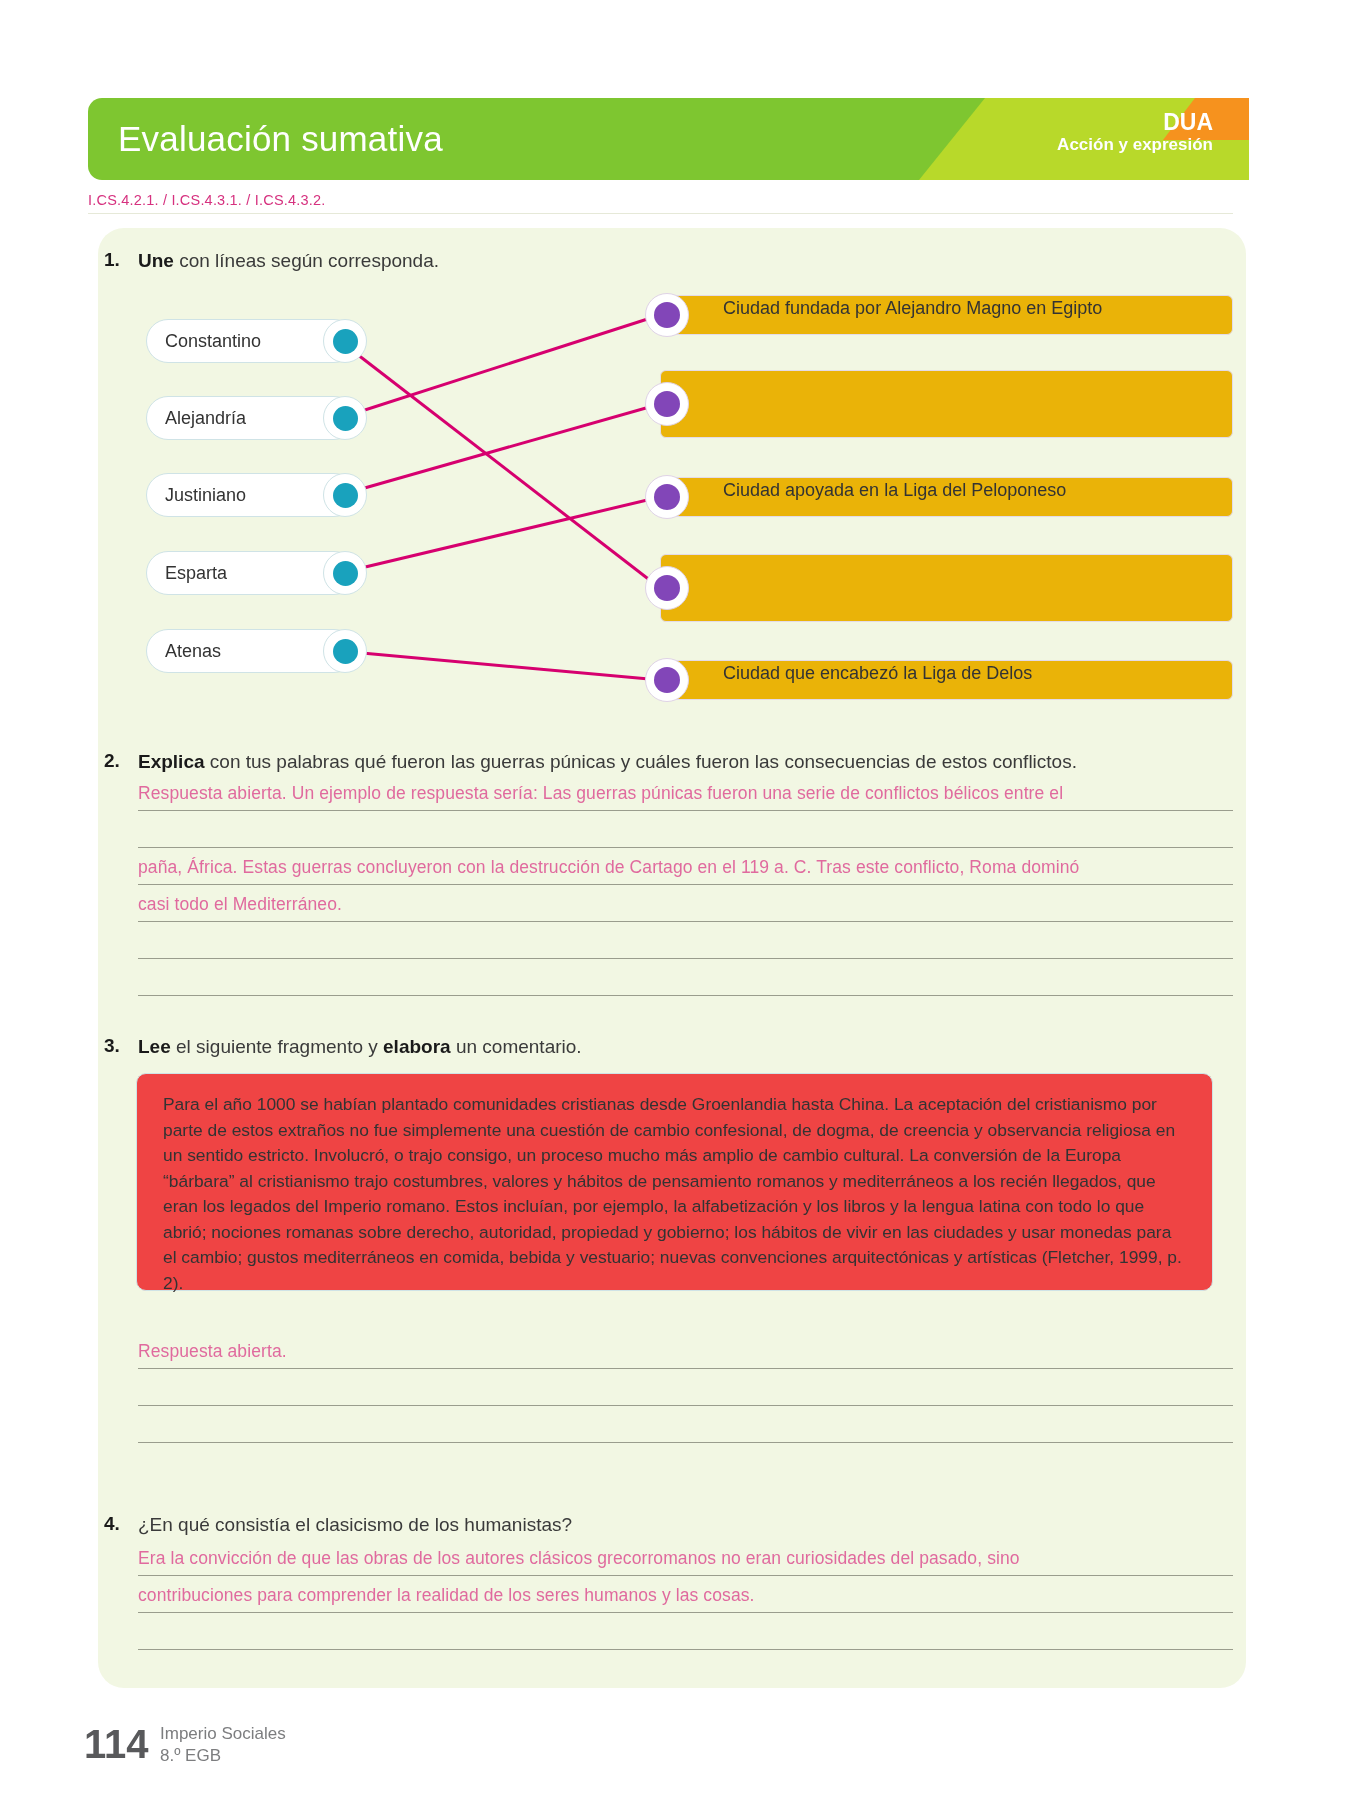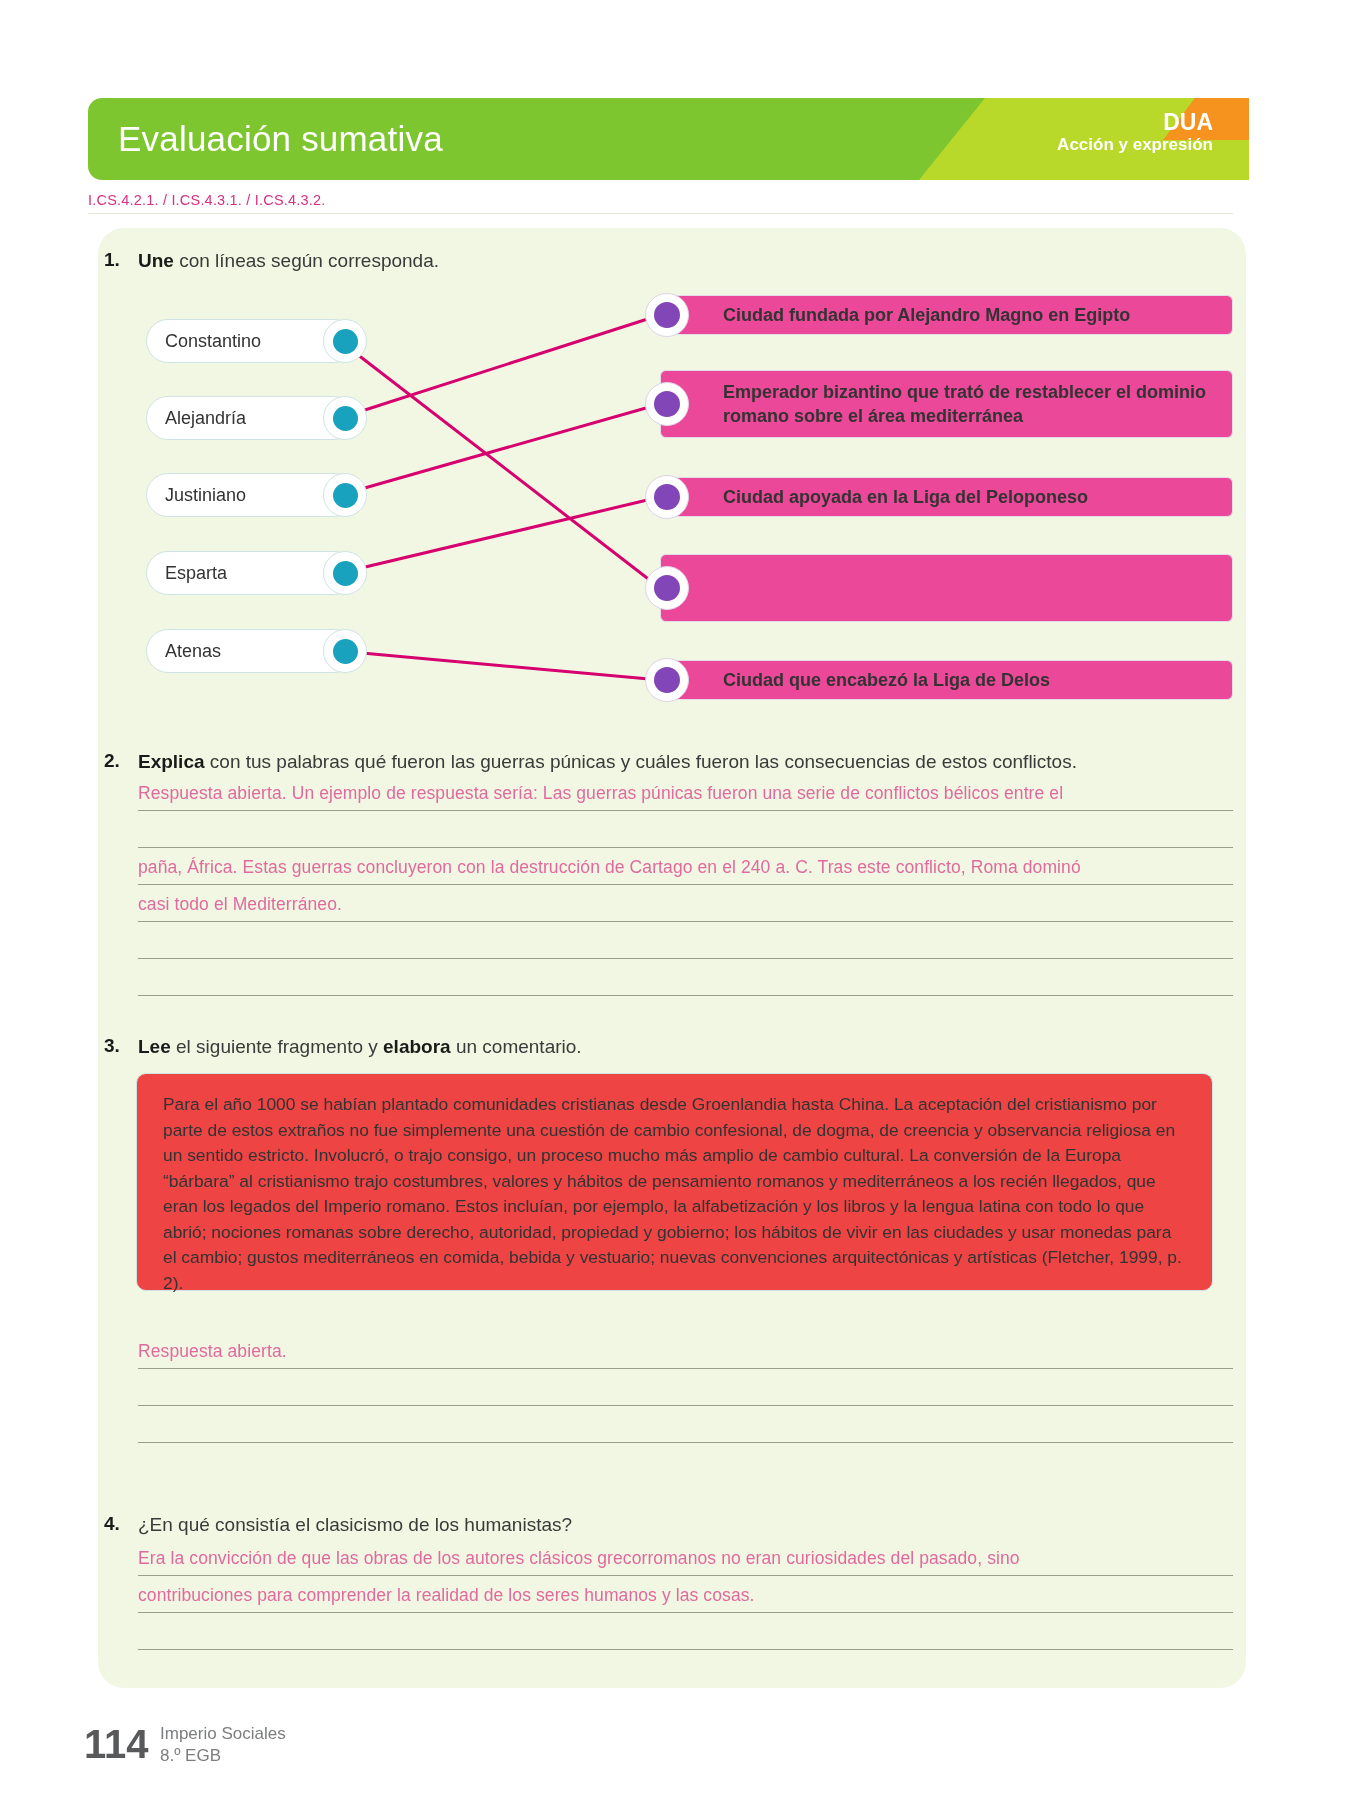--- a/index.html
+++ b/index.html
@@ -88,23 +88,23 @@
     width:44px; height:44px; border-radius:50%;
     background:#ffffff; border:1.2px solid #cfe3e6;
     display:flex; align-items:center; justify-content:center;
   }
   .dot-teal {
     width:25px; height:25px; border-radius:50%; background:#19a2bd;
   }
 
   .match-right {
     position:absolute;
-    background:#ec4899; border:1.2px solid #e3dbe8;
+    background:#eab308; border:1.2px solid #e3dbe8;
     border-radius:6px;
-    display:flex; align-items:center;font-weight:bold;
+    display:flex; 
   }
   .match-right .rlbl {
     margin-left:62px; margin-right:16px;
     font-size:18px; color:#333; line-height:1.35;
   }
   .match-right .rlbl i { font-style:italic; }
   .dot-purple-ring {
     position:absolute; left:-16px; top:50%; transform:translateY(-50%);
     width:44px; height:44px; border-radius:50%;
     background:#ffffff; border:1.2px solid #dfd3e6;
@@ -218,21 +218,20 @@
     <span class="dot-purple-ring">
         <span class="dot-purple"></span>
       </span>
     <span class="rlbl">Ciudad fundada por Alejandro Magno en Egipto</span>
   </div>
 
   <div class="match-right" style="left:660px; top:370px; width:573px; height:68px;">
     <span class="dot-purple-ring">
         <span class="dot-purple"></span>
       </span>
-    <span class="rlbl">Emperador bizantino que trató de restablecer el dominio romano sobre el área mediterránea</span>
   </div>
 
   <div class="match-right" style="left:660px; top:477px; width:573px; height:40px;">
     <span class="dot-purple-ring">
         <span class="dot-purple"></span>
       </span>
     <span class="rlbl">Ciudad apoyada en la Liga del Peloponeso</span>
   </div>
 
   <div class="match-right" style="left:660px; top:554px; width:573px; height:68px;">
@@ -251,21 +250,21 @@
   <div class="q-num" style="left:104px; top:750px;">2.</div>
   <div class="q-text" style="left:138px; top:750px;">
     <b>Explica</b><span> con tus palabras qué fueron las guerras púnicas y cuáles fueron las consecuencias de estos conflictos.</span>
   </div>
 
   <div class="ans-pink" style="left:138px; top:783px;">Respuesta abierta. Un ejemplo de respuesta sería: Las guerras púnicas fueron una serie de conflictos bélicos entre el</div>
   <div class="rule" style="left:138px; top:810px; width:1095px;"></div>
 
   <div class="rule" style="left:138px; top:847px; width:1095px;"></div>
 
-  <div class="ans-pink" style="left:138px; top:857px;">paña, África. Estas guerras concluyeron con la destrucción de Cartago en el 240 a. C. Tras este conflicto, Roma dominó</div>
+  <div class="ans-pink" style="left:138px; top:857px;">paña, África. Estas guerras concluyeron con la destrucción de Cartago en el 119 a. C. Tras este conflicto, Roma dominó</div>
   <div class="rule" style="left:138px; top:884px; width:1095px;"></div>
 
   <div class="ans-pink" style="left:138px; top:894px;">casi todo el Mediterráneo.</div>
   <div class="rule" style="left:138px; top:921px; width:1095px;"></div>
 
   <div class="rule" style="left:138px; top:958px; width:1095px;"></div>
   <div class="rule" style="left:138px; top:995px; width:1095px;"></div>
 
   <div class="q-num" style="left:104px; top:1035px;">3.</div>
   <div class="q-text" style="left:138px; top:1035px;">

